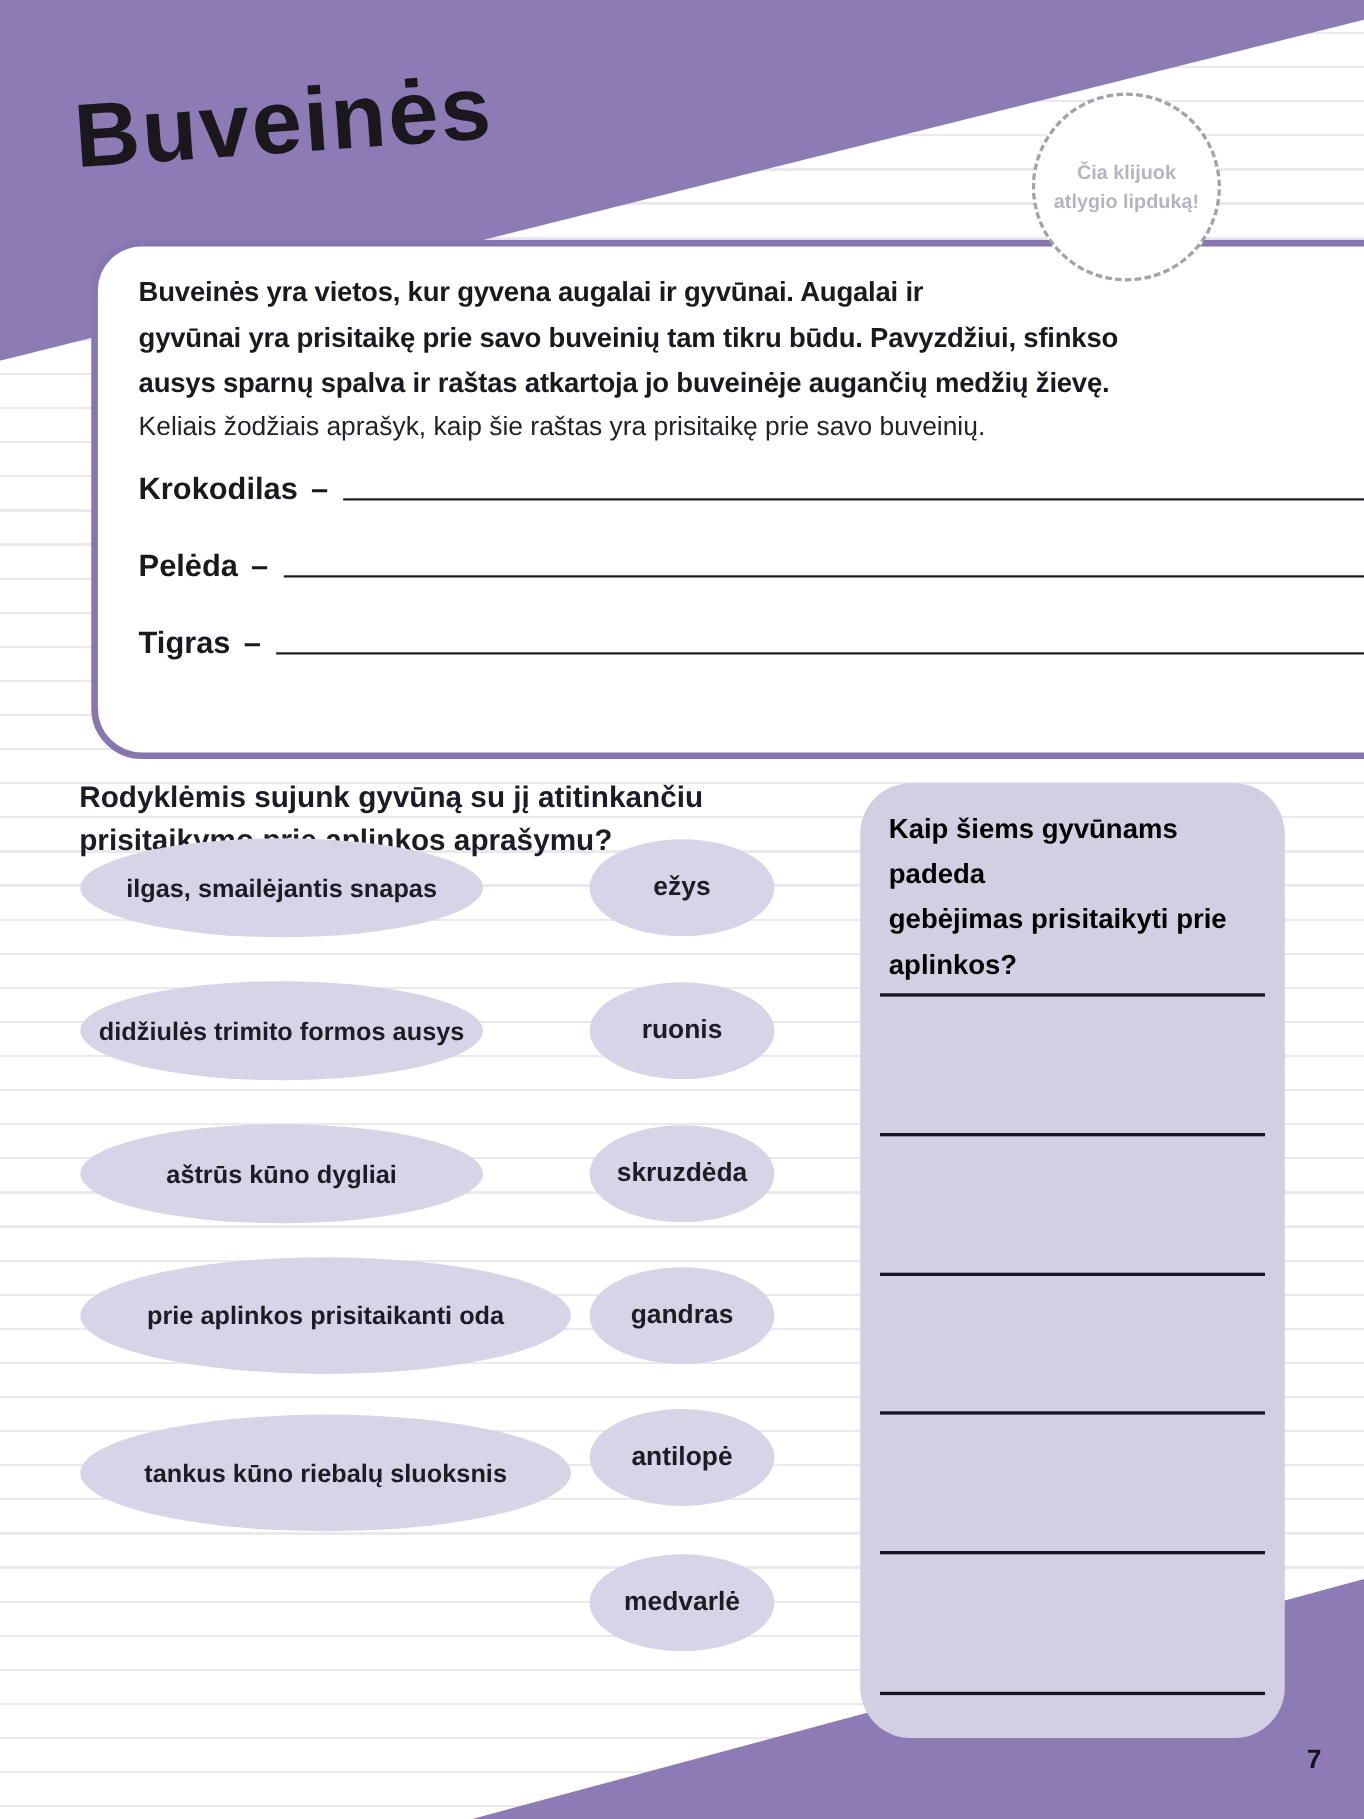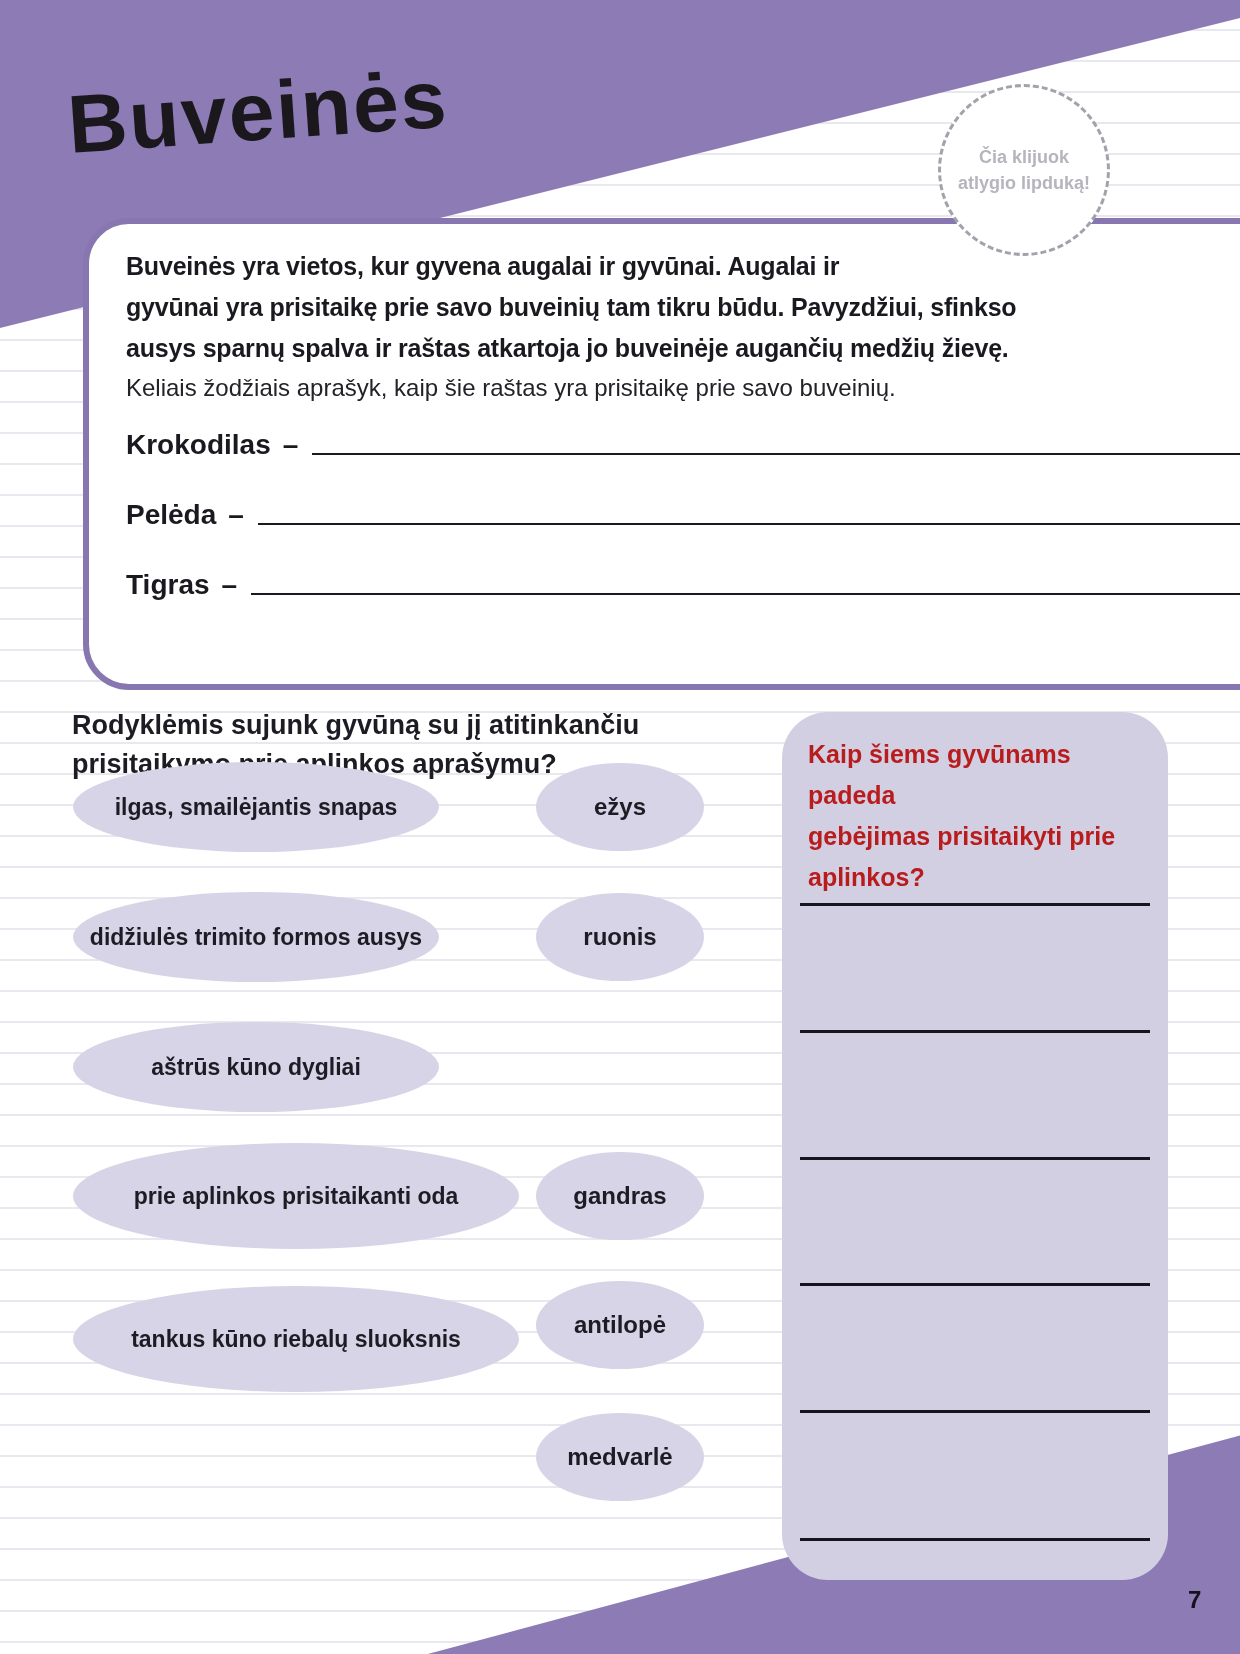--- a/index.html
+++ b/index.html
@@ -81,21 +81,21 @@
   .nowrap{white-space:nowrap;text-align:right;}
   .wrap2{padding:0 40px;}
   
   .panel{
     position:absolute;left:782px;top:712px;width:386px;height:868px;
     background:#d2cfe2;border-radius:46px;
     z-index:2;
   }
   .panel-question{
     position:absolute;left:26px;top:22px;width:330px;
-    font-size:25px;font-weight:600;line-height:41px;color:#b91c1c;
+    font-size:25px;font-weight:600;line-height:41px;color:#000000;
   }
   .panel-line{
     position:absolute;left:18px;width:350px;height:3px;background:#15141f;
   }
   
   .bottom-triangle{
     position:absolute;left:0;top:1400px;width:1240px;height:254px;
     background:#8d7bb6;
     clip-path:polygon(34.5% 100%,100% 14%,100% 100%);
     z-index:1;
@@ -151,20 +151,21 @@
   </div>
 
   <div class="ellipse desc nowrap" style="top:762px;height:90px;">ilgas, smailėjantis snapas</div>
   <div class="ellipse desc nowrap" style="top:892px;height:90px;">didžiulės trimito formos ausys</div>
   <div class="ellipse desc nowrap" style="top:1022px;height:90px;">aštrūs kūno dygliai</div>
   <div class="ellipse desc wrap2" style="top:1143px;height:106px;">prie aplinkos prisitaikanti oda</div>
   <div class="ellipse desc wrap2" style="top:1272px;height:106px;margin-top:14px;">tankus kūno riebalų sluoksnis</div>
 
   <div class="ellipse animal" style="top:763px;">ežys</div>
   <div class="ellipse animal" style="top:893px;">ruonis</div>
+  <div class="ellipse animal" style="top:1023px;">skruzdėda</div>
   <div class="ellipse animal" style="top:1152px;">gandras</div>
   <div class="ellipse animal" style="top:1281px;">antilopė</div>
   <div class="ellipse animal" style="top:1413px;">medvarlė</div>
 
   <div class="panel">
     <div class="panel-question">
       <div>Kaip šiems gyvūnams padeda</div>
       <div>gebėjimas prisitaikyti prie</div>
       <div>aplinkos?</div>
     </div>

